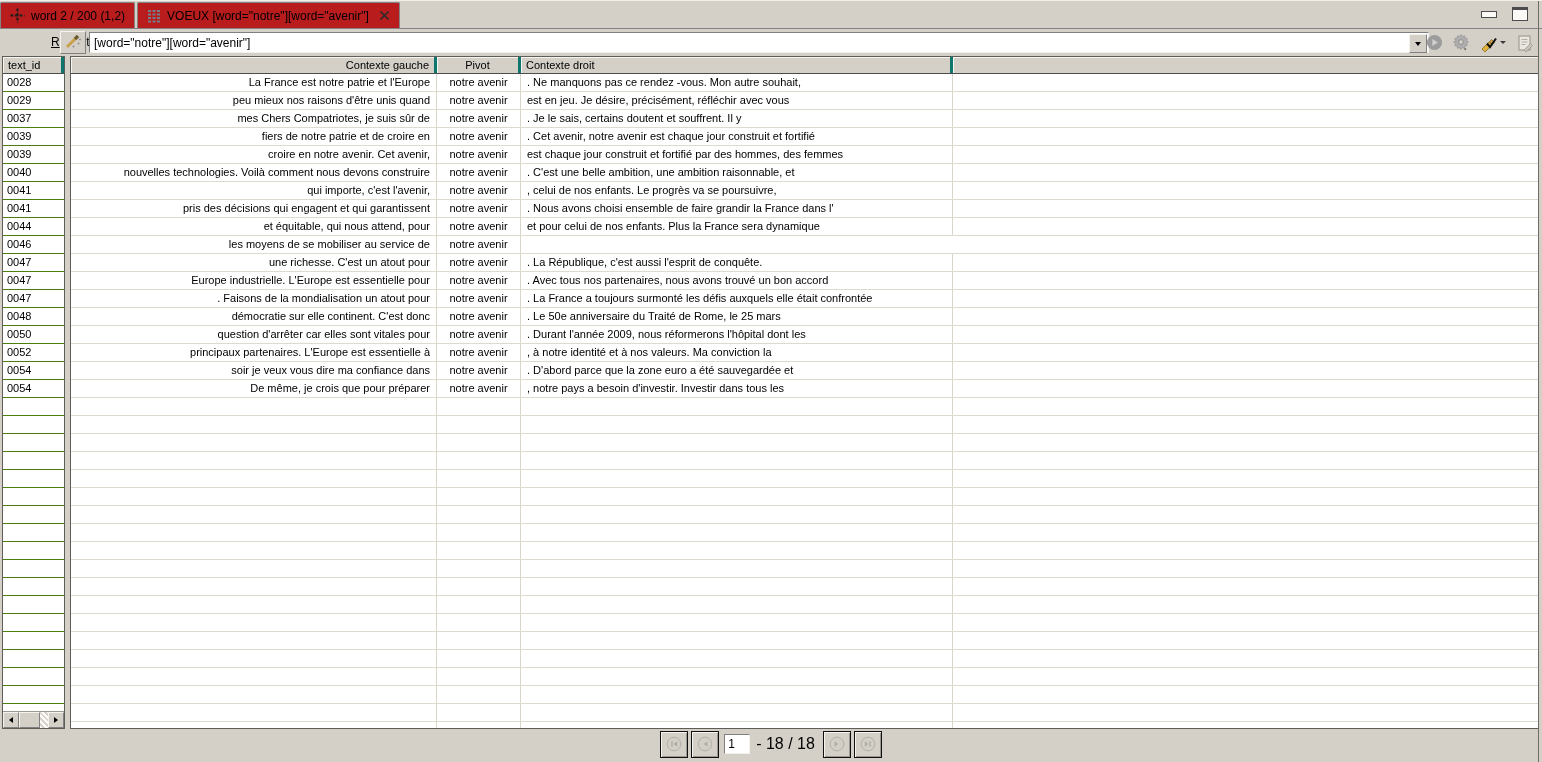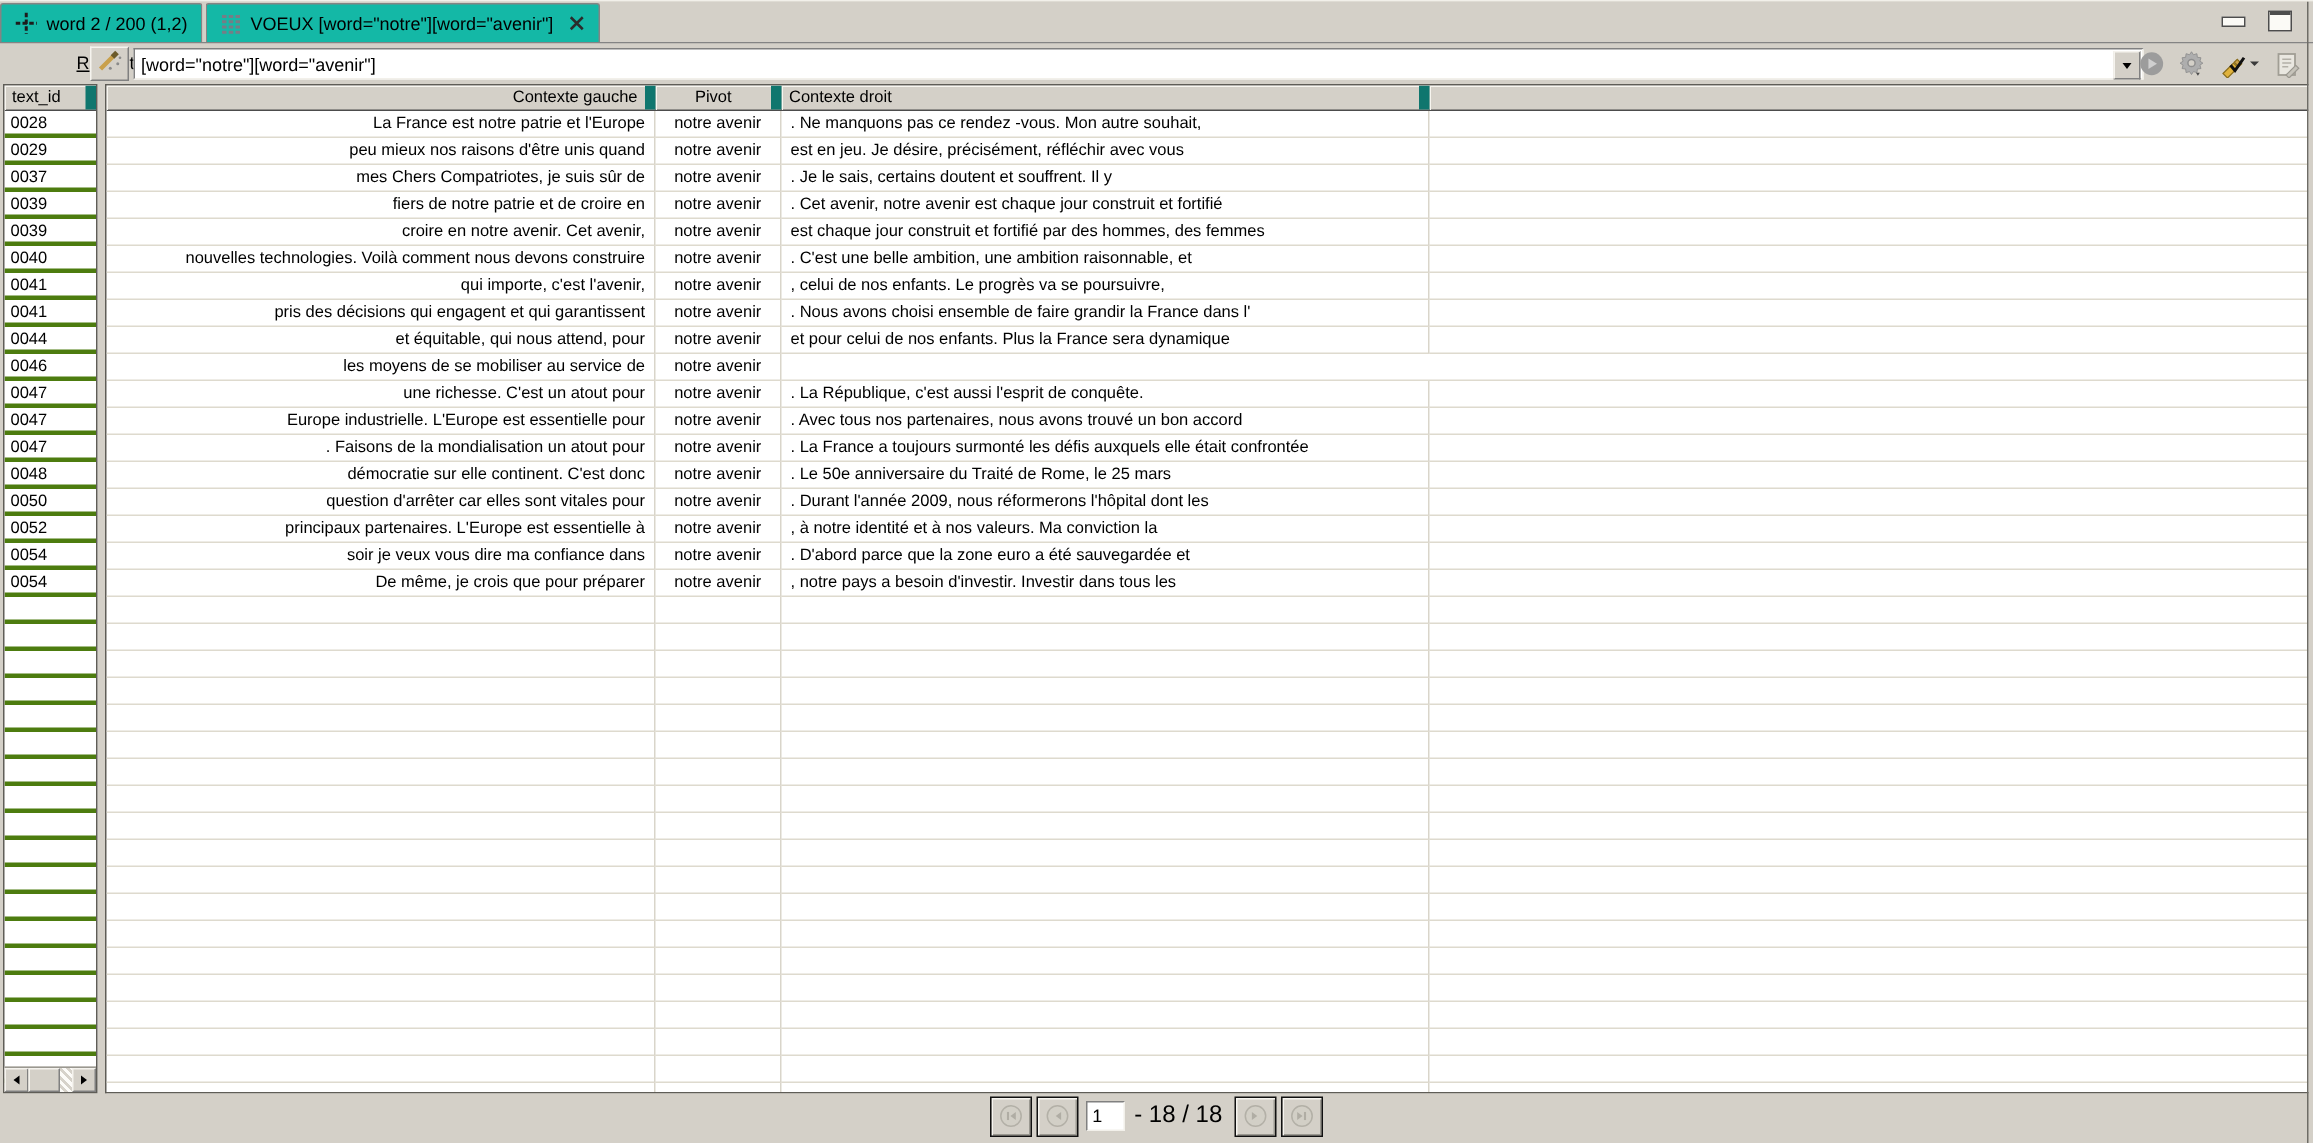--- a/index.html
+++ b/index.html
@@ -4,21 +4,21 @@
 <style>
   html,body{margin:0;padding:0;background:#bdb9b1;}
   .window{position:relative;width:1542px;height:762px;background:#d4d0c8;
     font-family:"Liberation Sans",sans-serif;overflow:hidden;
     border-top:1px solid #f2f0ea;box-sizing:border-box;}
   .right-edge{position:absolute;top:0;right:3px;width:1px;height:762px;background:#6e6c66;}
 
   
   .tabbar{position:absolute;top:0;left:0;width:100%;height:28px;background:#d4d0c8;
     border-bottom:1px solid #848484;box-sizing:border-box;display:flex;align-items:flex-end;}
-  .tab{height:26px;background:#14b8a6;border:1px solid #848484;border-bottom:none;
+  .tab{height:26px;background:#b91c1c;border:1px solid #848484;border-bottom:none;
     border-radius:2px 2px 0 0;display:flex;align-items:center;gap:6px;padding:0 9px;
     box-sizing:border-box;font-size:12px;color:#000;white-space:nowrap;margin-right:2px;cursor:default;}
   .tabicon{display:inline-flex;align-items:center;}
   .tabclose{margin-left:4px;display:inline-flex;align-items:center;cursor:pointer;}
   .winbtns{position:absolute;top:6px;right:14px;display:flex;gap:15px;align-items:center;}
   .minbtn{width:14px;height:5px;border:1px solid #4d4d4d;background:#fbfaf6;}
   .maxbtn{width:14px;height:12px;border:1px solid #4d4d4d;background:#fbfaf6;
     box-shadow:inset 0 2px 0 #4d4d4d;}
 
   
@@ -43,29 +43,29 @@
   .ddsmall{width:0;height:0;border-left:3px solid transparent;border-right:3px solid transparent;
     border-top:3.5px solid #3a3a3a;margin-left:2px;}
 
   
   .idtable{position:absolute;left:2px;top:55px;width:63px;height:673px;background:#fff;
     border:1px solid #5f5d57;box-sizing:border-box;overflow:hidden;}
   .maintable{position:absolute;left:70px;top:55px;width:1469px;height:673px;background:#fff;
     border:1px solid #5f5d57;border-right:none;box-sizing:border-box;overflow:hidden;}
   .hrow{display:flex;height:17px;background:#d4d0c8;border-bottom:1px solid #4c4c4c;box-sizing:border-box;}
   .hcell{box-sizing:border-box;font-size:11px;color:#000;line-height:16px;padding:0 5px;
-    border-right:7px solid #0f766e;box-shadow:inset 1px 1px 0 #f7f5ef;white-space:nowrap;
+    border-right:3px solid #0f766e;box-shadow:inset 1px 1px 0 #f7f5ef;white-space:nowrap;
     overflow:hidden;cursor:default;}
   .h-id{flex:1;text-align:left;}
   .h-left{width:366px;text-align:right;}
   .h-pivot{width:84px;text-align:center;}
   .h-right{width:432px;text-align:left;}
   .h-fill{flex:1;border-right:none;}
   .idcell{height:18px;line-height:17px;font-size:11px;color:#000;padding:0 4px;
-    border-bottom:3px solid #4d7c0f;box-sizing:border-box;white-space:nowrap;overflow:hidden;}
+    border-bottom:1px solid #4d7c0f;box-sizing:border-box;white-space:nowrap;overflow:hidden;}
   .mrow{display:flex;height:18px;}
   .mcell{box-sizing:border-box;height:18px;line-height:17px;font-size:11px;color:#000;
     padding:0 6px;border-bottom:1px solid #dedace;border-right:1px solid #d9d5ca;
     white-space:nowrap;overflow:hidden;}
   .cl{width:366px;text-align:right;}
   .cp{width:84px;text-align:center;}
   .cr{width:432px;text-align:left;}
   .cf{flex:1;border-right:none;}
 
   

